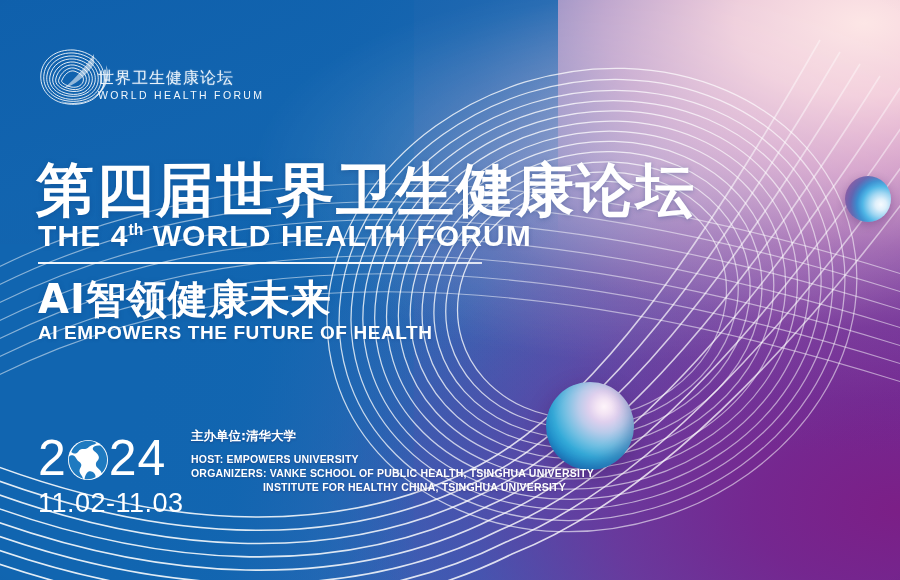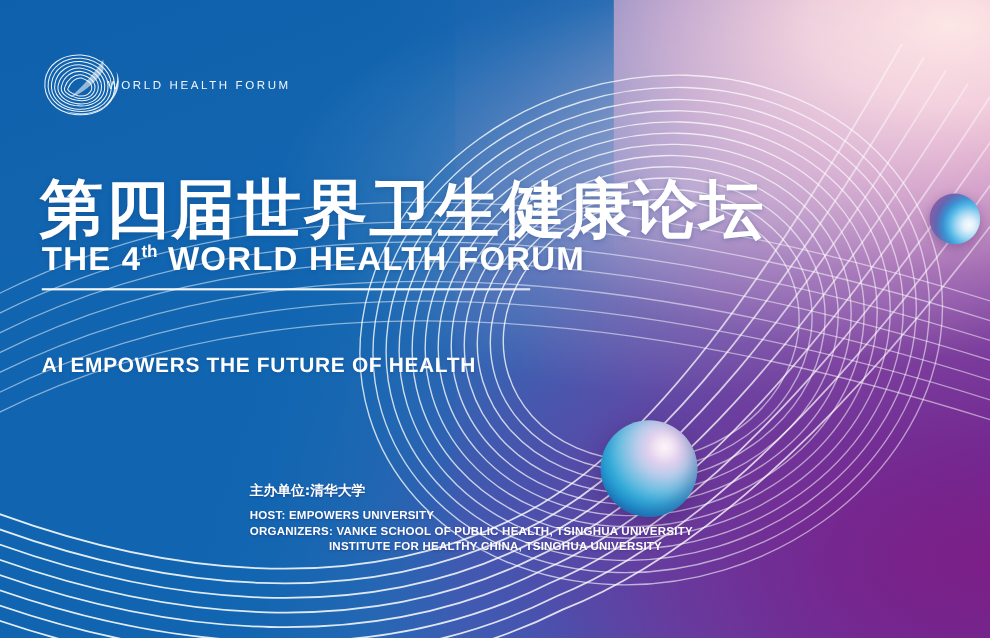--- a/index.html
+++ b/index.html
@@ -211,23 +211,22 @@
     font-weight: 400;
     letter-spacing: 0.5px;
     color: #ffffff;
     white-space: nowrap;
     font-family: "Liberation Sans", sans-serif;
   }
 
   
   .org-block {
     position: absolute;
-    left: 191px; top: 438px;
+    left: 191px; top: 428px;
     width: 520px;
-    margin-left: 36px;
   }
   .org-cn {
     font-size: 12.5px;
     font-weight: 700;
     color: #ffffff;
     line-height: 16px;
     white-space: nowrap;
     font-family: "DejaVu Sans", "Liberation Sans", sans-serif;
     text-shadow: 0 1px 2px rgba(40,20,80,0.35);
   }
@@ -349,32 +348,62 @@
         <path d="M40,15 C54,17 63,26 61,38 C59,48 48,54 34,52 C22,50 14,42 16,32 C18,21 28,14 40,15 Z"></path>
         <path d="M40,18 C52,20 60,28 58,38 C56,47 47,52 35,50 C24,48 17,41 19,33 C21,24 30,17 40,18 Z"></path>
         <path d="M40,21 C50,23 57,29 55,38 C53,45 46,49 35,47 C26,45 20,40 22,34 C24,26 31,20 40,21 Z"></path>
         <path d="M40,24 C48,26 54,31 52,38 C50,44 44,47 36,45 C28,43 23,39 25,35 C27,29 33,23 40,24 Z"></path>
         <path d="M40,27 C46,29 51,32 49,38 C47,42 43,44 37,43 C31,41 26,38 28,36 C30,31 35,26 40,27 Z"></path>
       </g>
       <path d="M26,57 C38,63 56,60 67,48 C74,40 76,30 72,21 C74,33 70,45 60,53 C50,60 36,60 26,57 Z" fill="#ffffff" fill-opacity="0.78"></path>
       <path d="M60,10 C52,22 42,34 30,44 C40,42 52,32 60,20 Z" fill="#ffffff" fill-opacity="0.55"></path>
     </svg>
     <div class="logo-text">
+      <span class="logo-cn">世界卫生健康论坛</span>
       <span class="logo-en">WORLD HEALTH FORUM</span>
     </div>
   </div>
 
   <div class="title-cn">第四届世界卫生健康论坛</div>
 
   <div class="title-en"><span>THE 4</span><sup>th</sup><span> WORLD HEALTH FORUM</span></div>
 
   <div class="divider"></div>
 
+  <div class="subtitle-cn">AI智领健康未来</div>
   <div class="subtitle-en">AI EMPOWERS THE FUTURE OF HEALTH</div>
 
+  <div class="year-block">
+    <div class="year"><span>2</span><span class="globe-slot">
+        <svg width="42" height="42" viewBox="0 0 42 42">
+          <circle cx="21" cy="21" r="20" fill="#ffffff"></circle>
+          <g fill="#1e7ac0">
+            <path d="M21,1.6 C13,1.6 6.2,6.6 3.4,13.6 C6.8,12.2 8.6,13.8 10,16 C11.2,17.9 13,18.6 13.6,21
+                     C14.1,23.1 12.8,24.4 12,26.4 C11.2,28.5 12.4,30.6 13.8,32.4 C15.4,34.4 16.4,36.6 16.2,39.4
+                     C8.6,37.3 2.8,30.4 2,22 C1.8,20 1.9,18.3 2.2,16.6 C1.3,19.6 1,22.6 1.6,25.8
+                     C3.4,35 11.6,41.4 21,41.4 C32.3,41.4 41.4,32.3 41.4,21 C41.4,9.7 32.3,1.6 21,1.6 Z" opacity="0"></path>
+            <path d="M4.3,12.9 C7.2,6.2 13.6,1.8 21,1.8 C24.2,1.8 27.1,2.6 29.6,4 C28.2,5.4 26.4,5.6 24.6,6.2
+                     C22.6,6.9 21.6,8.6 19.8,9.4 C17.6,10.3 15.4,9.4 13.4,10.4 C11.6,11.3 11.2,13.4 9.4,14.2
+                     C7.8,15 6,14.2 4.3,12.9 Z"></path>
+            <path d="M2.2,17.6 C3.2,16.3 4.8,15.9 6.4,16.6 C8.4,17.5 9,19.6 10.4,21.2 C11.7,22.7 13.6,23.2 14.2,25.3
+                     C14.8,27.4 13.2,28.8 12.6,30.8 C12,32.8 13.2,34.6 14.4,36.2 C15.2,37.3 15.8,38.4 16,39.7
+                     C8.3,37.4 2.4,30.3 1.9,21.8 C1.8,20.3 1.9,18.9 2.2,17.6 Z"></path>
+            <path d="M33.2,6.6 C37.4,10 40.1,15.2 40.1,21 C40.1,26.2 38,30.9 34.6,34.3 C34.4,32.4 33.2,31.2 31.8,30
+                     C30,28.5 28.6,27.2 28.9,24.8 C29.1,22.8 30.8,21.8 31.6,20.1 C32.4,18.3 31.6,16.4 30.4,14.9
+                     C29.2,13.4 27.6,12.6 26.4,11.2 C25.2,9.8 25.8,8.2 27.2,7.4 C29,6.4 31.2,6.2 33.2,6.6 Z"></path>
+            <path d="M19.6,14.2 C21.6,13.3 23.6,14.3 25.4,15.4 C26.9,16.3 27.8,17.8 27.2,19.5 C26.6,21.2 24.8,21.6 23.4,22.6
+                     C21.8,23.8 21.6,25.8 20.2,27.1 C18.8,28.4 17,27.8 15.8,26.6 C14.4,25.2 14.6,23.2 15.2,21.4
+                     C15.9,19.3 17.4,15.2 19.6,14.2 Z" opacity="0"></path>
+            <path d="M21.6,32.6 C23.6,31.6 25.6,32.6 27,34 C28.2,35.2 28.8,36.6 28.4,38.2 C26.1,39.4 23.6,40.1 21,40.2
+                     C19.8,40.2 18.7,40.1 17.6,39.9 C17.8,37.4 19.2,33.8 21.6,32.6 Z"></path>
+          </g>
+        </svg>
+      </span><span>24</span></div>
+    <div class="date">11.02-11.03</div>
+  </div>
 
   <div class="org-block">
     <div class="org-cn">主办单位:清华大学</div>
     <div class="org-en gap">HOST: EMPOWERS UNIVERSITY</div>
     <div class="org-en">ORGANIZERS: VANKE SCHOOL OF PUBLIC HEALTH, TSINGHUA UNIVERSITY</div>
     <div class="org-en indent">INSTITUTE FOR HEALTHY CHINA, TSINGHUA UNIVERSITY</div>
   </div>
 
 </div>
 

